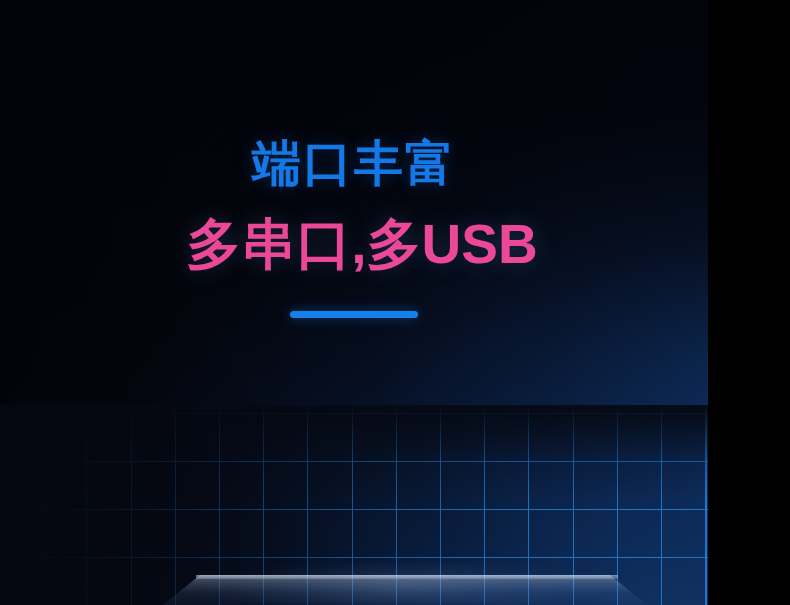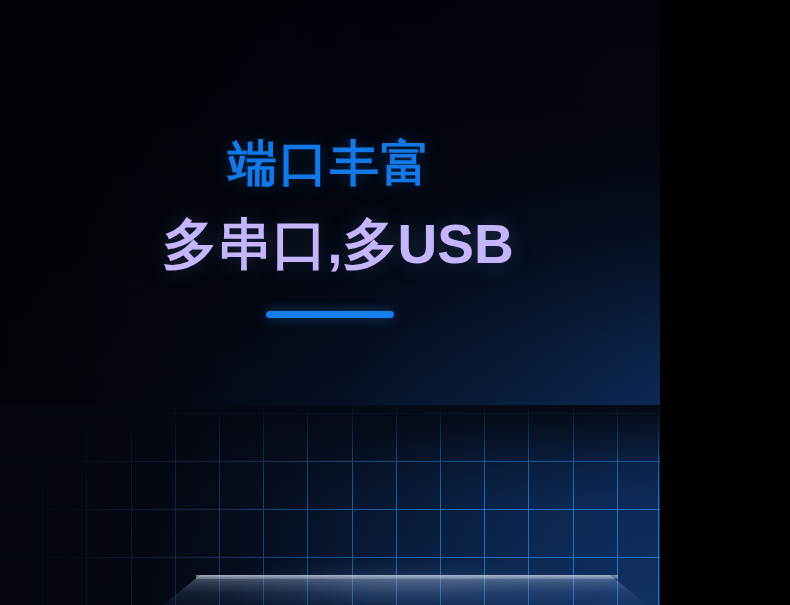--- a/index.html
+++ b/index.html
@@ -7,20 +7,21 @@
     padding: 0;
     background: #000;
   }
   #stage {
     position: relative;
     width: 660px;
     height: 605px;
     overflow: hidden;
     font-family: "Liberation Sans", "DejaVu Sans", sans-serif;
     background: #05070f;
+    padding-left: 48px;
   }
 
   
   .bg-base {
     position: absolute;
     inset: 0;
     background:
       radial-gradient(125% 105% at 100% 118%,
         #17427d 0%,
         #12366a 14%,
@@ -193,21 +194,21 @@
   }
   .title-white {
     position: absolute;
     top: 217px;
     left: 16px;
     right: 0;
     font-size: 55px;
     font-weight: 700;
     letter-spacing: 0px;
     line-height: 1;
-    color: #c4b5fd;
+    color: #ec4899;
     text-shadow: 0 0 22px rgba(120,175,255,0.22);
   }
   .divider {
     position: absolute;
     top: 311px;
     left: 50%;
     transform: translateX(-50%);
     width: 128px;
     height: 7px;
     border-radius: 4px;

